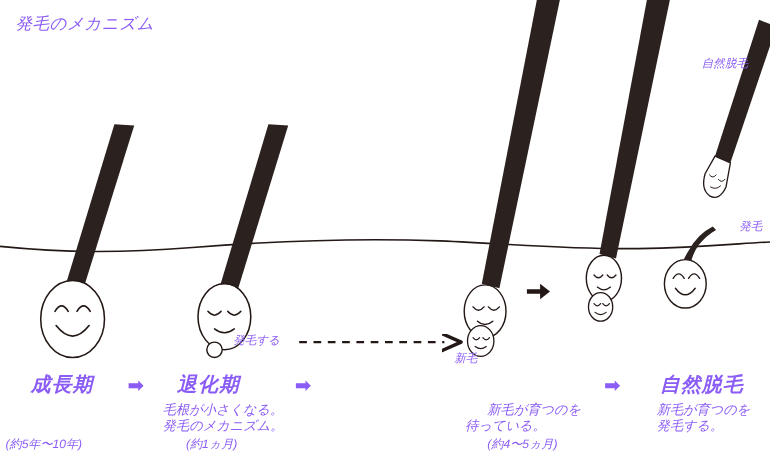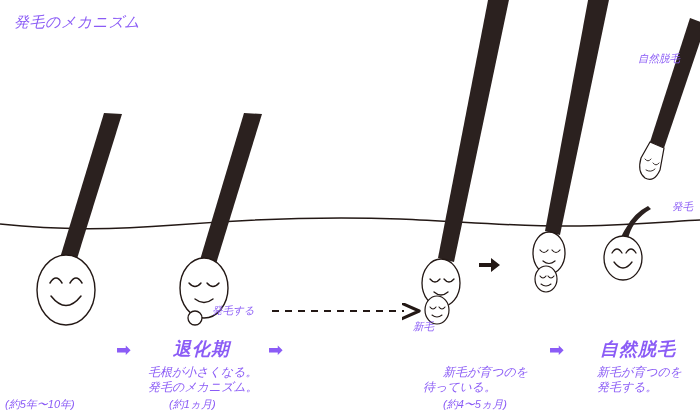--- a/index.html
+++ b/index.html
@@ -101,24 +101,25 @@
 
   </svg>
 
   <div class="lbl title" style="left:14px;top:13px;">発毛のメカニズム</div>
 
   <div class="lbl tag" style="left:638px;top:52px;">自然脱毛</div>
   <div class="lbl tag" style="left:648px;top:200px;margin-left:24px;">発毛</div>
   <div class="lbl tag" style="left:212px;top:304px;">発毛する</div>
   <div class="lbl tag" style="left:413px;top:320px;">新毛</div>
 
+  <div class="lbl phase" style="left:28px;top:338px;">成長期</div>
   <div class="lbl phase" style="left:116px;top:339px;">➡</div>
   <div class="lbl dur" style="left:5px;top:398px;">(約5年〜10年)</div>
 
-  <div class="lbl phase" style="left:173px;top:338px;">退化期</div>
+  <div class="lbl phase" style="left:161px;top:338px;">退化期</div>
   <div class="lbl phase" style="left:268px;top:339px;">➡</div>
   <div class="lbl desc" style="left:148px;top:365px;">毛根が小さくなる。</div>
   <div class="lbl desc" style="left:148px;top:380px;">発毛のメカニズム。</div>
   <div class="lbl dur" style="left:169px;top:398px;">(約1ヵ月)</div>
 
   <div class="lbl phase" style="left:549px;top:339px;">➡</div>
   <div class="lbl desc" style="left:443px;top:365px;">新毛が育つのを</div>
   <div class="lbl desc" style="left:423px;top:380px;">待っている。</div>
   <div class="lbl dur" style="left:443px;top:398px;">(約4〜5ヵ月)</div>
 

